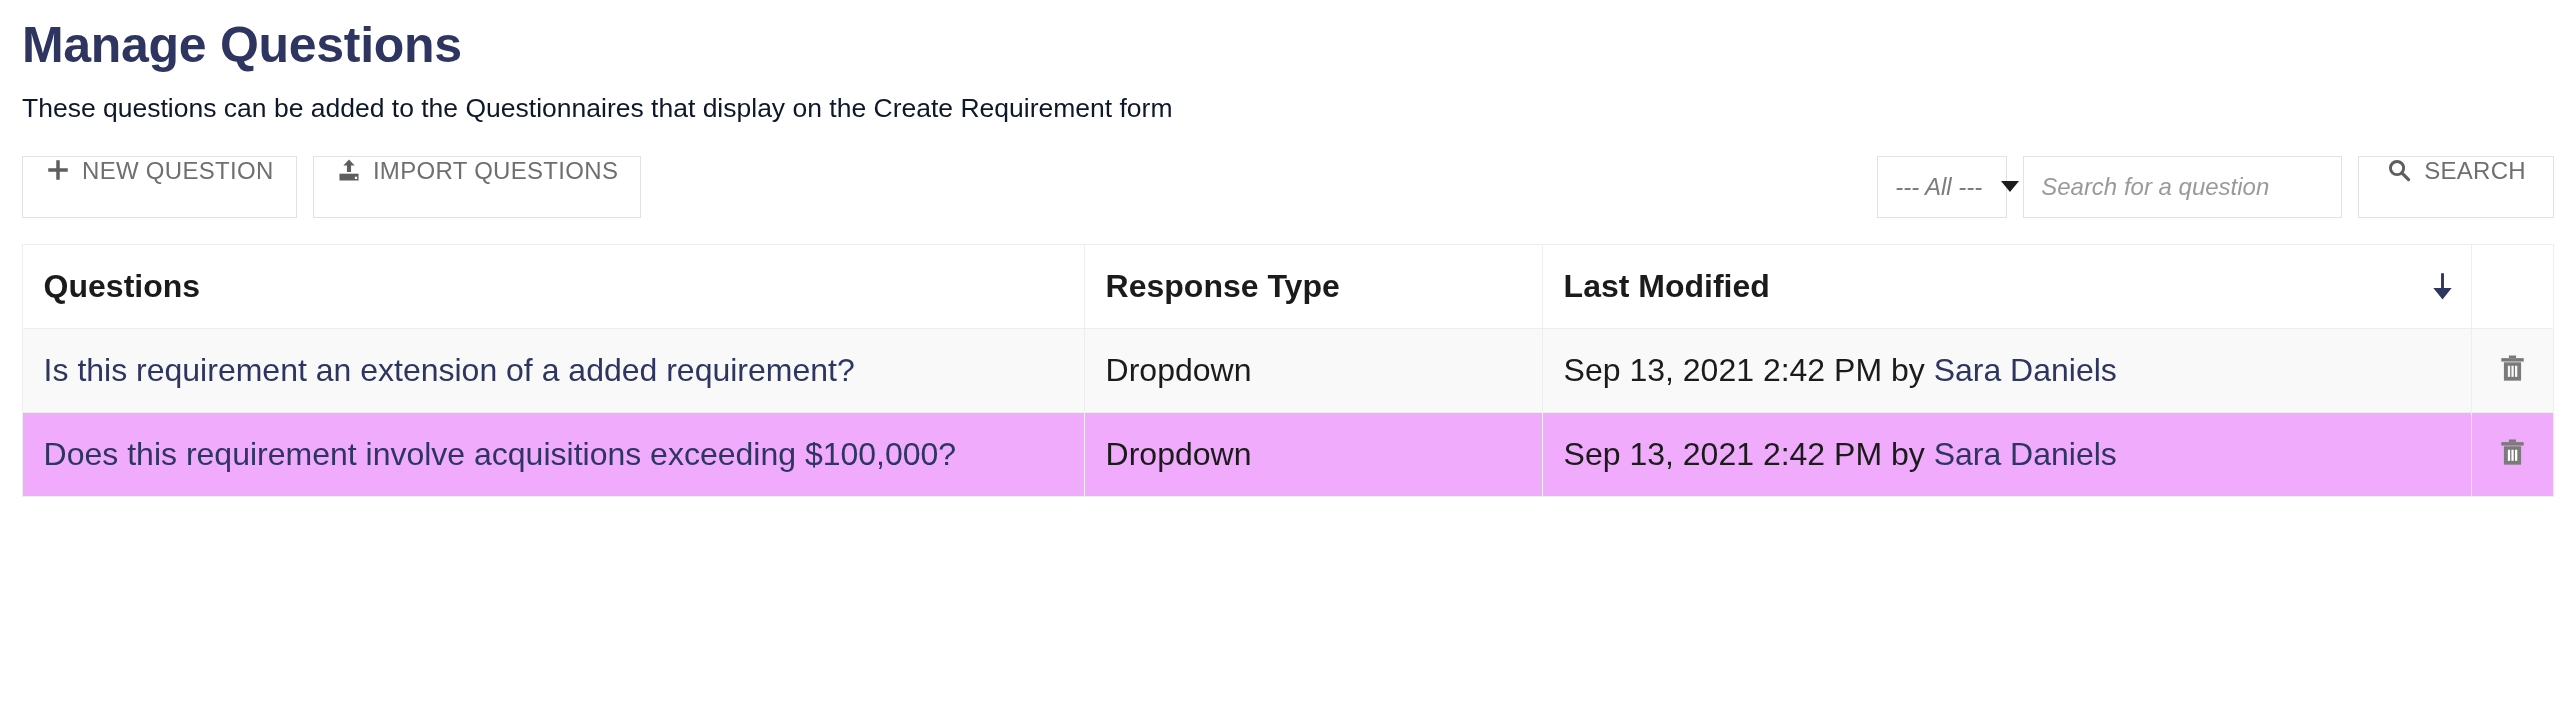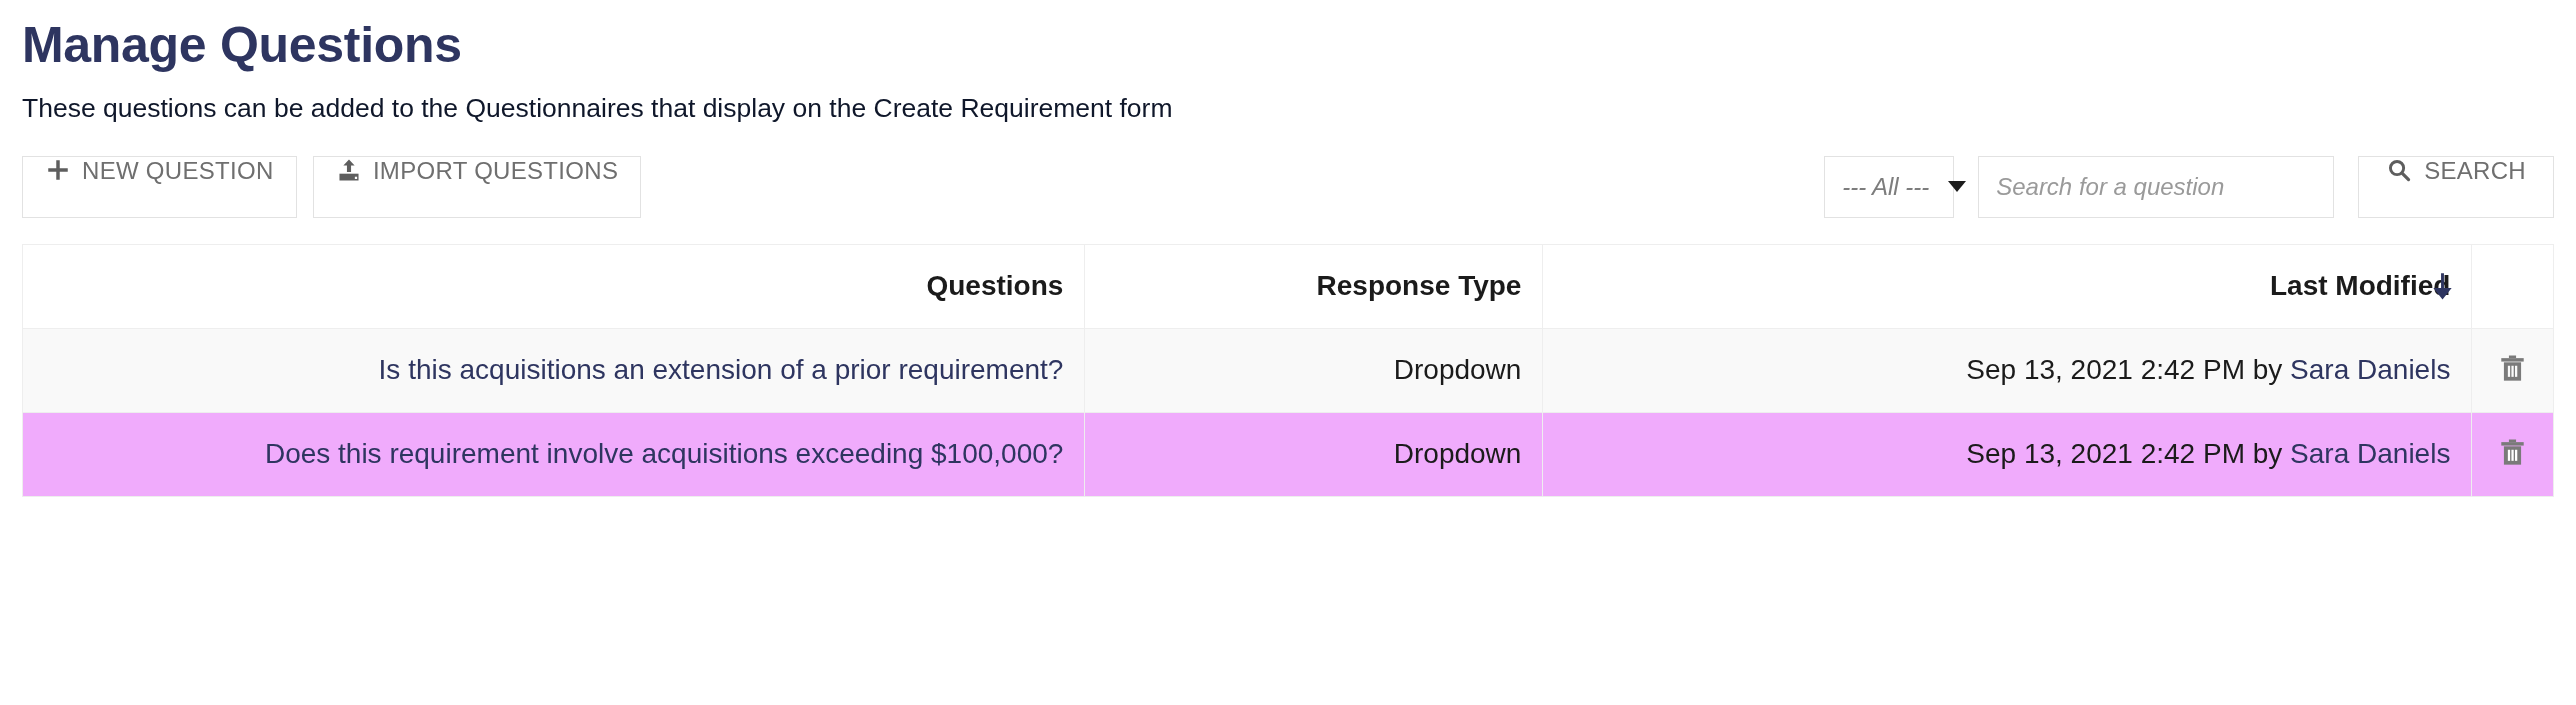--- a/index.html
+++ b/index.html
@@ -53,21 +53,21 @@
     left: 0;
     top: 0;
     display: flex;
     gap: 16.3px;
   }
   .toolbar-right {
     position: absolute;
     right: 0;
     top: 0;
     display: flex;
-    gap: 24px;
+    gap: 16px;
   }
   .btn {
     display: inline-flex;
     align-items: flex-start;
     justify-content: center;
     gap: 11px;
     height: 62px;
     box-sizing: border-box;
     padding: 0 22px;
     background: #ffffff;
@@ -112,21 +112,21 @@
   .caret {
     width: 0;
     height: 0;
     border-left: 9.4px solid transparent;
     border-right: 9.4px solid transparent;
     border-top: 11px solid #1c1c1c;
     flex: 0 0 auto;
   }
 
   .search-field {
-    width: 356px;
+    width: 319px;
     height: 62px;
     box-sizing: border-box;
     padding: 0 17px;
     background: #ffffff;
     border: 1.7px solid #e2e2e2;
     font-size: 24px;
     font-style: italic;
     color: #4a4a4a;
     font-family: "Liberation Sans", sans-serif;
     outline: none;
@@ -143,24 +143,24 @@
   }
   table.grid {
     width: 2531px;
     border-collapse: collapse;
     table-layout: fixed;
     background: #ffffff;
   }
   table.grid th,
   table.grid td {
     border: 1.7px solid #eeeeee;
-    text-align: right;
+    text-align: left;
     vertical-align: middle;
     padding: 0 20.6px;
-    font-size: 28px;
+    font-size: 32px;
     font-weight: normal;
     box-sizing: border-box;
   }
   table.grid thead th {
     height: 84px;
     font-weight: bold;
     color: #1b1b1b;
     background: #ffffff;
   }
   table.grid tbody td {
@@ -289,21 +289,21 @@
               </svg>
             </span>
           </th>
           <th></th>
         </tr>
       </thead>
       <tbody>
 
         <tr class="striped">
           <td>
-            <a class="link" href="#">Is this acquisitions an extension of a prior requirement?</a>
+            <a class="link" href="#">Is this requirement an extension of a added requirement?</a>
           </td>
           <td>Dropdown</td>
           <td>
             <span class="modified-text">Sep 13, 2021 2:42 PM by </span><a class="link" href="#">Sara Daniels</a>
           </td>
           <td class="cell-actions">
             <button class="trash-btn">
               <span>
                 <svg width="29" height="31" viewBox="0 0 24 26" aria-hidden="true">
                   <path d="M2.6 4.3h18.8v2.9H2.6z" fill="currentColor"></path>

